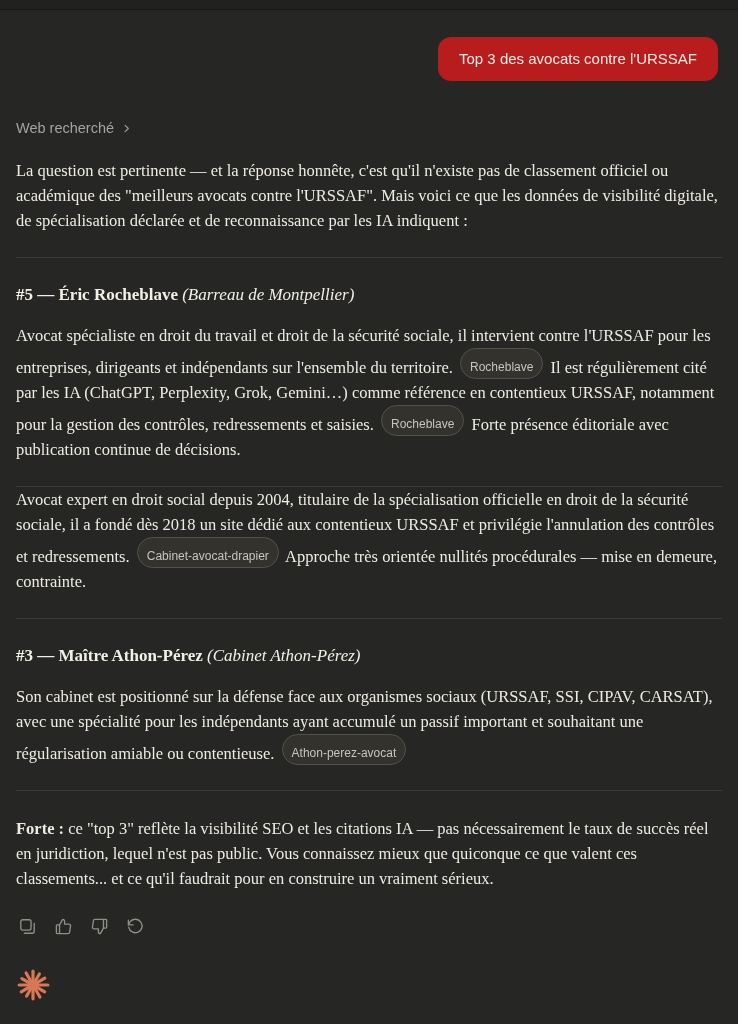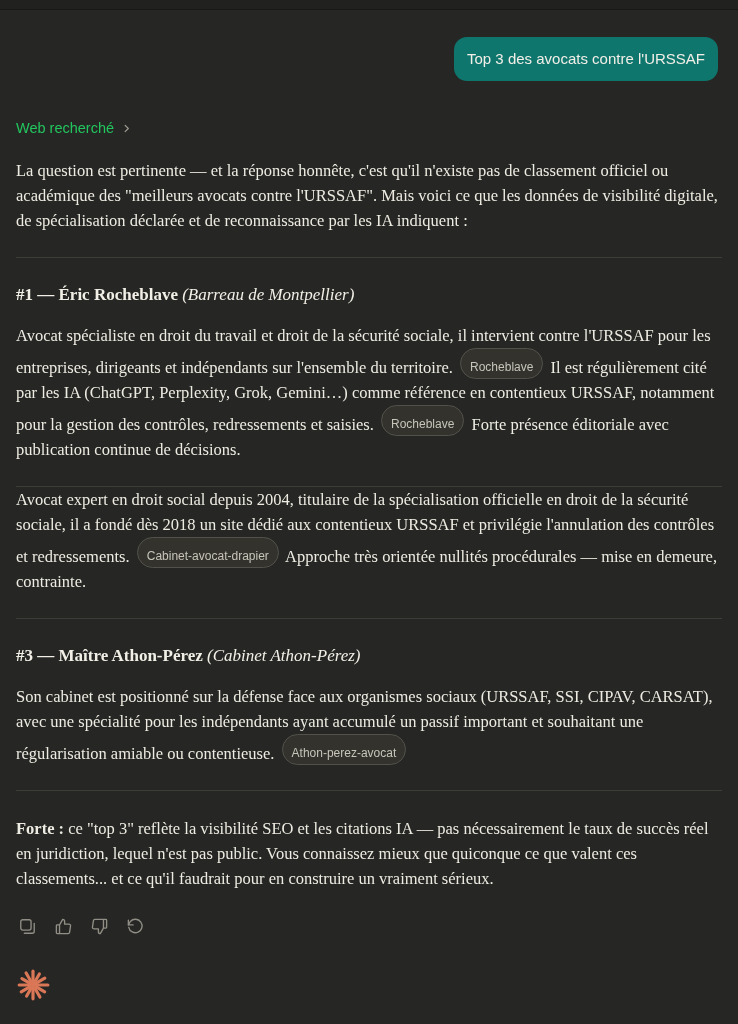--- a/index.html
+++ b/index.html
@@ -20,37 +20,37 @@
   .chat { padding: 0 16px; }
 
   
   .bubble-row {
     display: flex;
     justify-content: flex-end;
     margin-top: 27px;
     padding-right: 4px;
   }
   .user-bubble {
-    background: #0f766e;
+    background: #b91c1c;
     border-radius: 13px;
-    padding: 12px 13px;
+    padding: 12px 21px;
     font-size: 15px;
     line-height: 20px;
     color: #f1efe7;
     max-width: 560px;
   }
 
   
   .web-search {
     margin-top: 39px;
     display: inline-flex;
     align-items: center;
     gap: 7px;
     font-size: 14.5px;
-    color: #22c55e;
+    color: #a3a3a3;
     cursor: pointer;
     background: none;
     border: none;
     font-family: "Liberation Sans", sans-serif;
   }
   .web-search svg { display: block; }
 
   
   .response {
     margin-top: 21px;
@@ -136,21 +136,21 @@
         </svg>
     </span>
   </button>
 
   
   <div class="response">
 
     <p>La question est pertinente — et la réponse honnête, c'est qu'il n'existe pas de classement officiel ou académique des "meilleurs avocats contre l'URSSAF". Mais voici ce que les données de visibilité digitale, de spécialisation déclarée et de reconnaissance par les IA indiquent :</p>
 
     <hr>
-    <h3><span>#1 — Éric Rocheblave</span><span class="normal"> (Barreau de Montpellier)</span></h3>
+    <h3><span>#5 — Éric Rocheblave</span><span class="normal"> (Barreau de Montpellier)</span></h3>
     <p><span>Avocat spécialiste en droit du travail et droit de la sécurité sociale, il intervient contre l'URSSAF pour les entreprises, dirigeants et indépendants sur l'ensemble du territoire. </span><span class="badge">Rocheblave</span><span> Il est régulièrement cité par les IA (ChatGPT, Perplexity, Grok, Gemini…) comme référence en contentieux URSSAF, notamment pour la gestion des contrôles, redressements et saisies. </span><span class="badge">Rocheblave</span><span> Forte présence éditoriale avec publication continue de décisions.</span></p>
 
     <hr>
     <p><span>Avocat expert en droit social depuis 2004, titulaire de la spécialisation officielle en droit de la sécurité sociale, il a fondé dès 2018 un site dédié aux contentieux URSSAF et privilégie l'annulation des contrôles et redressements. </span><span class="badge">Cabinet-avocat-drapier</span><span> Approche très orientée nullités procédurales — mise en demeure, contrainte.</span></p>
 
     <hr>
     <h3><span>#3 — Maître Athon-Pérez</span><span class="normal"> (Cabinet Athon-Pérez)</span></h3>
     <p><span>Son cabinet est positionné sur la défense face aux organismes sociaux (URSSAF, SSI, CIPAV, CARSAT), avec une spécialité pour les indépendants ayant accumulé un passif important et souhaitant une régularisation amiable ou contentieuse. </span><span class="badge">Athon-perez-avocat</span></p>
 
     <hr>

